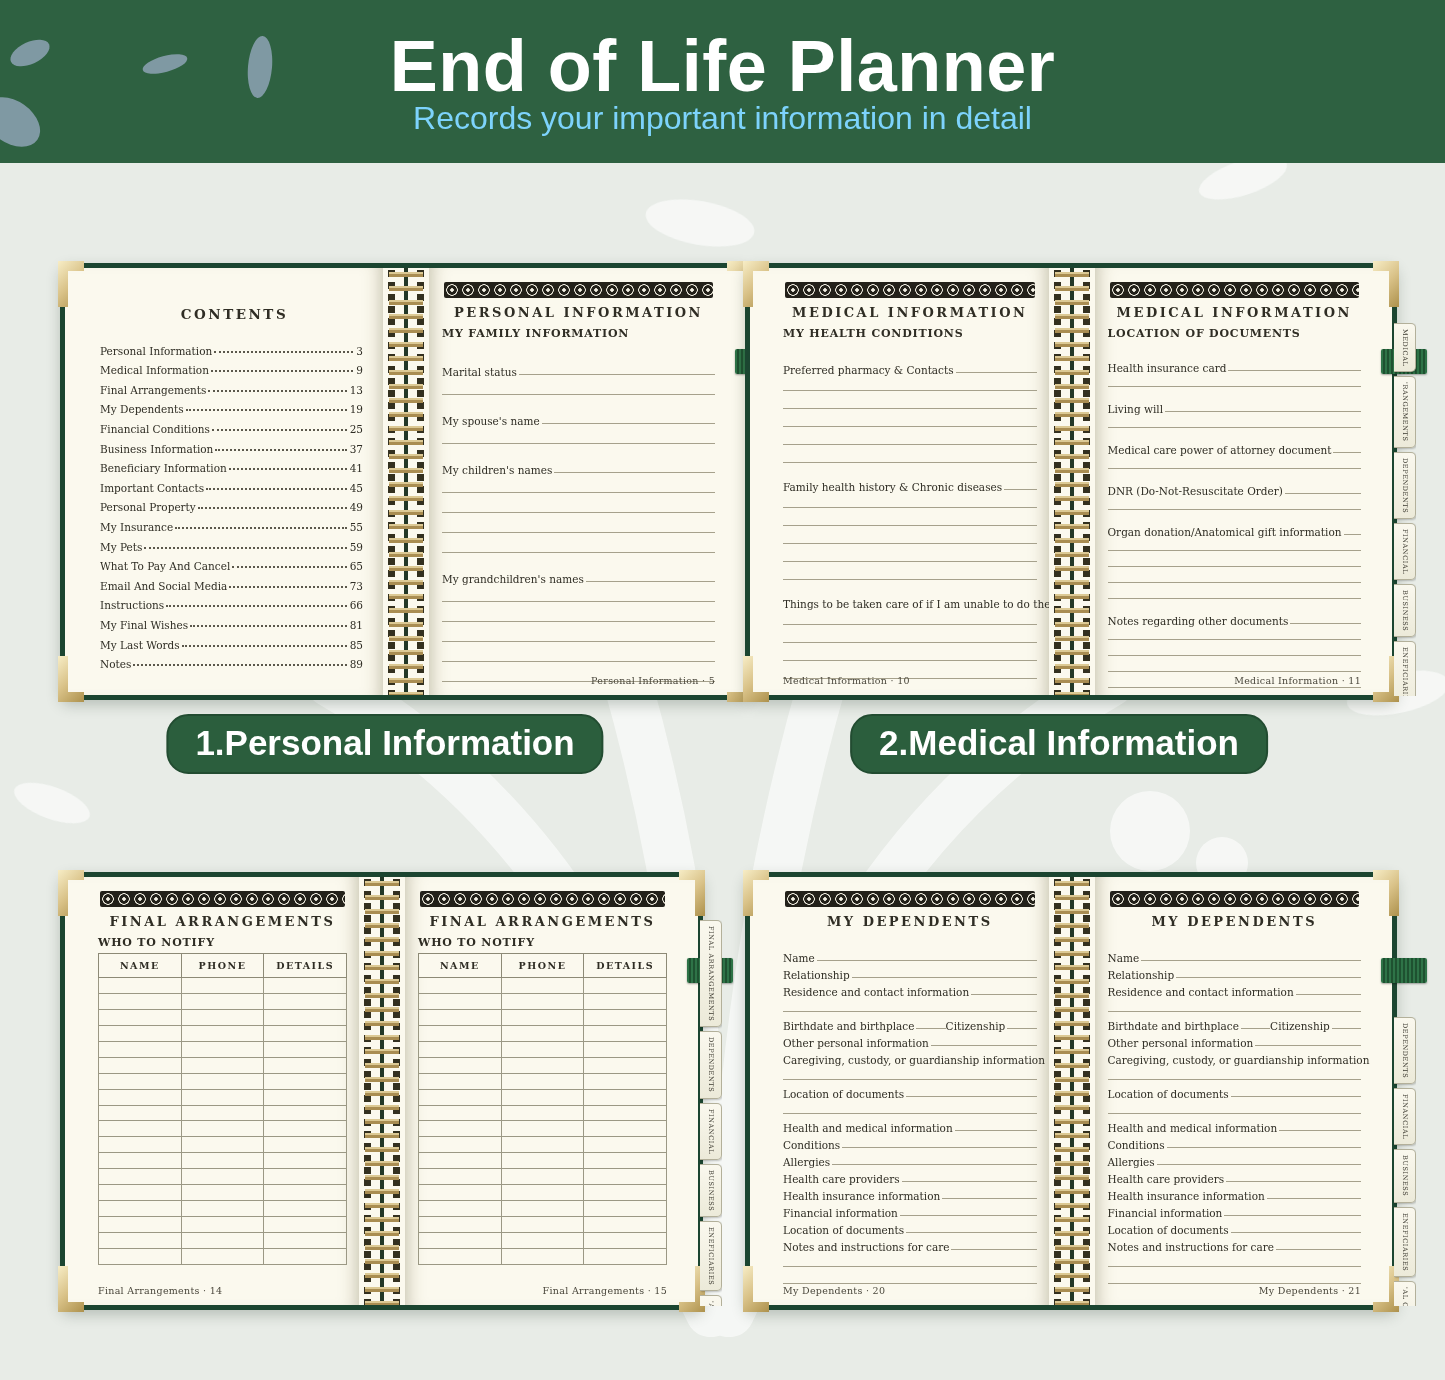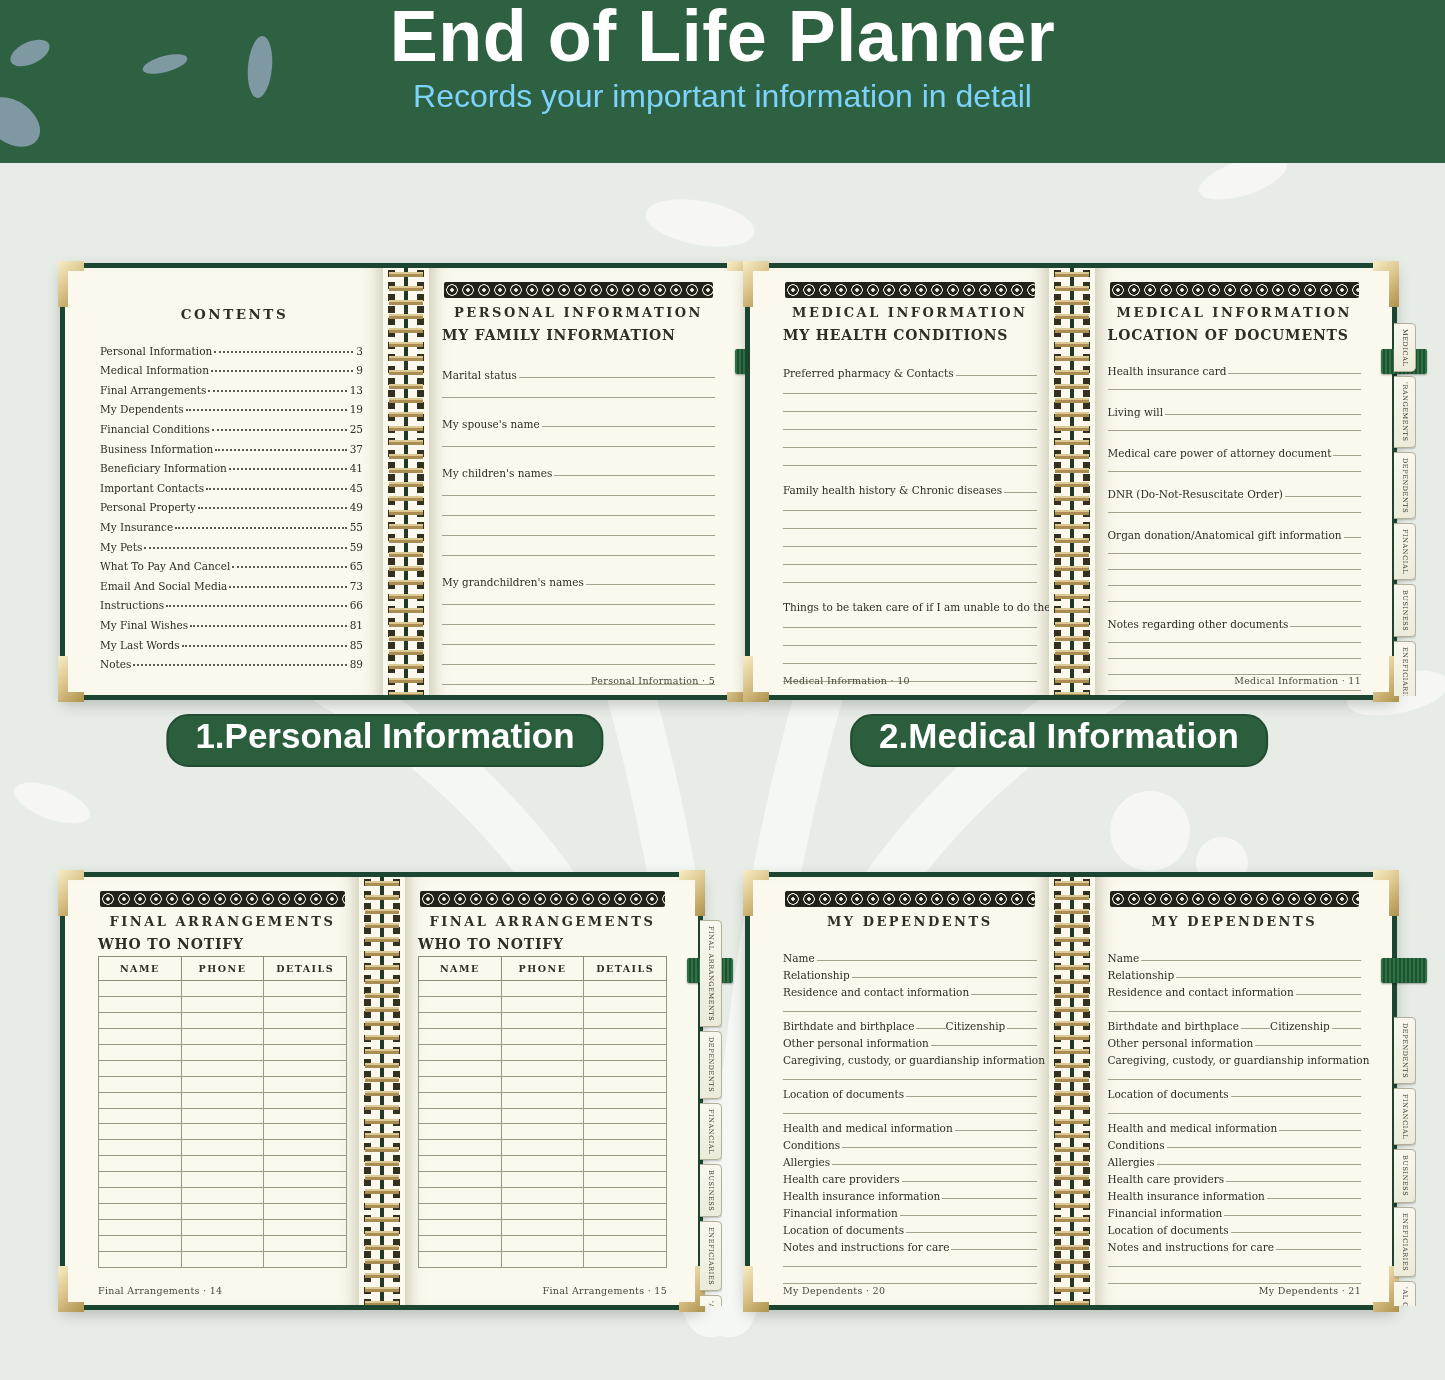--- a/index.html
+++ b/index.html
@@ -1,18 +1,18 @@
 <!DOCTYPE html>
 <html><head>
 <meta charset="utf-8">
 <style>
   html,body{margin:0;padding:0;background:#cfd6cf;}
   .stage{position:relative;width:1445px;height:1380px;background:#e8ece7;overflow:hidden;font-family:"DejaVu Serif",serif;}
   
-  .banner{position:absolute;left:0;top:0;width:1445px;height:163px;background:#2e6141;display:flex;flex-direction:column;align-items:center;justify-content:flex-start;gap:8px;z-index:2;}
+  .banner{position:absolute;left:0;top:0;width:1445px;height:163px;background:#2e6141;display:flex;flex-direction:column;align-items:center;justify-content:center;gap:0;z-index:2;}
   .banner-leaves{position:absolute;left:0;top:0;pointer-events:none;}
   .banner h1{margin:0;font-family:"Liberation Sans",sans-serif;font-weight:700;font-size:72px;line-height:1;color:#ffffff;letter-spacing:0.5px;z-index:1;}
   .banner .sub{font-family:"Liberation Sans",sans-serif;font-size:32px;color:#7dd3fc;line-height:1;z-index:1;}
   
   .watermark{position:absolute;left:0;top:163px;z-index:0;pointer-events:none;}
   
   .notebook{position:absolute;background:#1b4530;border-radius:10px;box-shadow:0 5px 14px rgba(40,60,45,.25);z-index:1;}
   .pages{position:absolute;inset:5px;background:#fbf9ee;border-radius:6px;display:flex;overflow:hidden;z-index:1;}
   .page{position:relative;flex:1 1 0;padding:12px 16px 14px;overflow:hidden;color:#2f2d24;}
   .pg-left{padding-left:33px;padding-right:12px;box-shadow:inset -16px 0 18px -14px rgba(90,80,40,.35);}
@@ -20,21 +20,21 @@
   .spiral{flex:0 0 46px;background:
     repeating-linear-gradient(180deg, rgba(0,0,0,0) 0 4px, #dcc994 4px 6px, #a98d52 6px 9px, rgba(0,0,0,0) 9px 14px) center / 34px 100% no-repeat,
     repeating-linear-gradient(180deg, #33301f 2px 9px, rgba(0,0,0,0) 9px 14px) 5px 0 / 7px 100% no-repeat,
     repeating-linear-gradient(180deg, #33301f 2px 9px, rgba(0,0,0,0) 9px 14px) right 5px top 0 / 7px 100% no-repeat,
     linear-gradient(#223726,#223726) center / 4px 100% no-repeat;}
   
   .orn{height:16px;margin:2px 2px 7px;border-radius:2px;background-color:#23211a;
        background-image:radial-gradient(circle at 8px 8px,#f4f1e4 0 1.5px,#23211a 2px 4.5px,#f4f1e4 5px 5.5px,#23211a 6px);
        background-size:16px 16px;}
   .ptitle{font-weight:bold;font-size:13px;letter-spacing:2.5px;text-align:center;margin:3px 0 7px;white-space:nowrap;}
-  .psect{font-weight:bold;font-size:14px;letter-spacing:.8px;margin:3px 0 4px;}
+  .psect{font-weight:bold;font-size:11px;letter-spacing:.8px;margin:3px 0 4px;}
   .psect:empty{display:none;}
   .rows{margin-top:18px;}
   .row{display:flex;align-items:flex-end;height:var(--rh,17px);font-size:10.5px;}
   .row .lbl{white-space:nowrap;padding-right:2px;}
   .row .lbl:empty{padding:0;}
   .row .ln{flex:1 1 0;border-bottom:1px solid #a6a18c;margin-bottom:3px;}
   .row[data-k="sp"]{height:9px;}
   .row[data-k="sp"] .ln{border:none;}
   .row[data-k="nl"] .ln{border:none;}
   .pfoot{position:absolute;bottom:9px;font-size:9.5px;letter-spacing:.3px;color:#4a473c;white-space:nowrap;}
@@ -61,21 +61,21 @@
   .c-tl{left:-2px;top:-2px;clip-path:polygon(0 0,100% 0,100% 10px,10px 10px,10px 100%,0 100%);}
   .c-bl{left:-2px;bottom:-2px;clip-path:polygon(0 0,10px 0,10px calc(100% - 10px),100% calc(100% - 10px),100% 100%,0 100%);}
   .c-tr{right:-2px;top:-2px;clip-path:polygon(0 0,100% 0,100% 100%,calc(100% - 10px) 100%,calc(100% - 10px) 10px,0 10px);}
   .c-br{right:-2px;bottom:-2px;clip-path:polygon(calc(100% - 10px) 0,100% 0,100% 100%,0 100%,0 calc(100% - 10px),calc(100% - 10px) calc(100% - 10px));}
   
   .nb1{left:60px;top:263px;width:643px;height:437px;padding-left:48px;}
   .nb2{left:745px;top:263px;width:652px;height:437px;}
   .nb3{left:60px;top:872px;width:643px;height:438px;}
   .nb4{left:745px;top:872px;width:652px;height:438px;}
   
-  .badge{position:absolute;transform:translateX(-50%);background:#2b5e3d;border:2px solid #224c31;border-radius:22px;color:#fff;font-family:"Liberation Sans",sans-serif;font-weight:700;font-size:35px;line-height:1;padding:2px 27px 12px;white-space:nowrap;z-index:2;}
+  .badge{position:absolute;transform:translateX(-50%);background:#2b5e3d;border:2px solid #224c31;border-radius:22px;color:#fff;font-family:"Liberation Sans",sans-serif;font-weight:700;font-size:35px;line-height:1;padding:9px 27px 12px;white-space:nowrap;z-index:2;}
 </style>
 </head>
 <body>
 
 <div class="stage">
 
   <div class="banner">
     <svg class="banner-leaves" width="1445" height="163" viewBox="0 0 1445 163">
       <g fill="#7f99a3">
         <ellipse cx="30" cy="53" rx="21" ry="11" transform="rotate(-25 30 53)"></ellipse>

